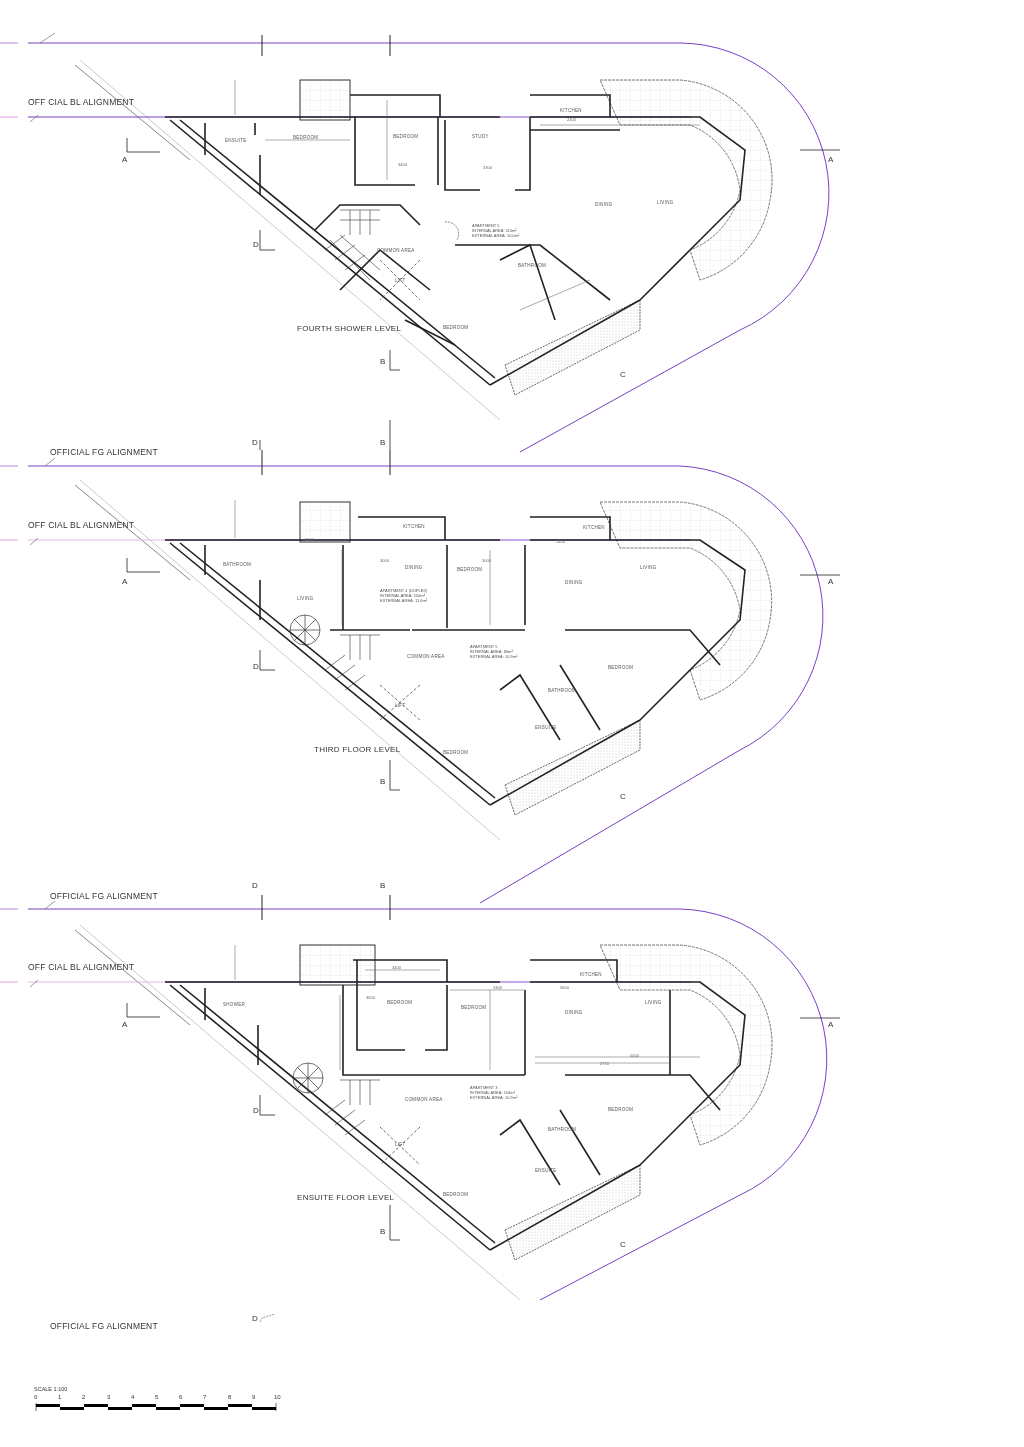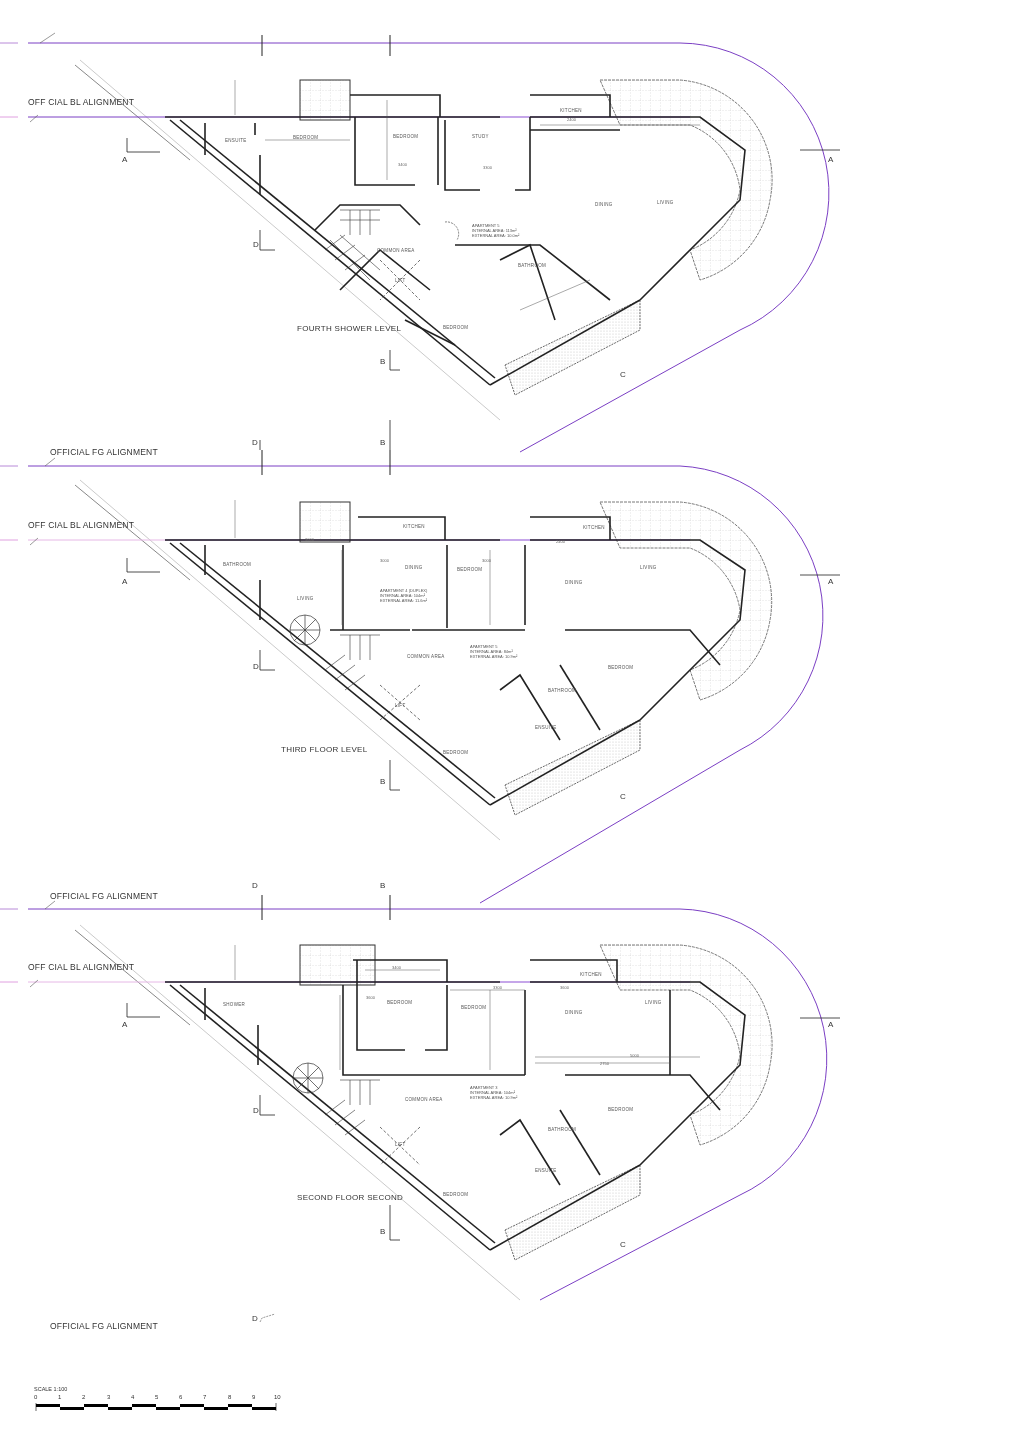--- a/index.html
+++ b/index.html
@@ -228,21 +228,21 @@
   </svg>
   <span class="lbl align" style="left:50px;top:27px;">OFFICIAL FG ALIGNMENT</span>
   <span class="lbl align" style="left:28px;top:100px;">OFF CIAL BL ALIGNMENT</span>
   <span class="lbl sec" style="left:252px;top:18px;">D</span>
   <span class="lbl sec" style="left:380px;top:18px;">B</span>
   <span class="lbl sec" style="left:122px;top:157px;">A</span>
   <span class="lbl sec" style="left:828px;top:157px;">A</span>
   <span class="lbl sec" style="left:253px;top:242px;">D</span>
   <span class="lbl sec" style="left:380px;top:357px;">B</span>
   <span class="lbl sec" style="left:620px;top:372px;">C</span>
-  <span class="lbl level" style="left:281px;top:325px;">THIRD FLOOR  LEVEL</span>
+  <span class="lbl level" style="left:314px;top:325px;">THIRD FLOOR  LEVEL</span>
   <span class="lbl room" style="left:223px;top:142px;">BATHROOM</span>
   <span class="lbl room" style="left:297px;top:176px;">LIVING</span>
   <span class="lbl room" style="left:405px;top:145px;">DINING</span>
   <span class="lbl room" style="left:403px;top:104px;">KITCHEN</span>
   <span class="lbl room" style="left:457px;top:147px;">BEDROOM</span>
   <span class="lbl room" style="left:583px;top:105px;">KITCHEN</span>
   <span class="lbl room" style="left:565px;top:160px;">DINING</span>
   <span class="lbl room" style="left:640px;top:145px;">LIVING</span>
   <span class="lbl room" style="left:407px;top:234px;">COMMON AREA</span>
   <span class="lbl room" style="left:608px;top:245px;">BEDROOM</span>
@@ -338,21 +338,21 @@
   </svg>
   <span class="lbl align" style="left:50px;top:26px;">OFFICIAL FG ALIGNMENT</span>
   <span class="lbl align" style="left:28px;top:97px;">OFF CIAL BL ALIGNMENT</span>
   <span class="lbl sec" style="left:252px;top:16px;">D</span>
   <span class="lbl sec" style="left:380px;top:16px;">B</span>
   <span class="lbl sec" style="left:122px;top:155px;">A</span>
   <span class="lbl sec" style="left:828px;top:155px;">A</span>
   <span class="lbl sec" style="left:253px;top:241px;">D</span>
   <span class="lbl sec" style="left:380px;top:362px;">B</span>
   <span class="lbl sec" style="left:620px;top:375px;">C</span>
-  <span class="lbl level" style="left:297px;top:328px;">SECOND FLOOR  SECOND</span>
+  <span class="lbl level" style="left:297px;top:328px;">ENSUITE FLOOR  LEVEL</span>
   <span class="lbl room" style="left:223px;top:137px;">SHOWER</span>
   <span class="lbl room" style="left:387px;top:135px;">BEDROOM</span>
   <span class="lbl room" style="left:461px;top:140px;">BEDROOM</span>
   <span class="lbl room" style="left:580px;top:107px;">KITCHEN</span>
   <span class="lbl room" style="left:565px;top:145px;">DINING</span>
   <span class="lbl room" style="left:645px;top:135px;">LIVING</span>
   <span class="lbl room" style="left:405px;top:232px;">COMMON AREA</span>
   <span class="lbl room" style="left:608px;top:242px;">BEDROOM</span>
   <span class="lbl room" style="left:548px;top:262px;">BATHROOM</span>
   <span class="lbl room" style="left:443px;top:327px;">BEDROOM</span>

